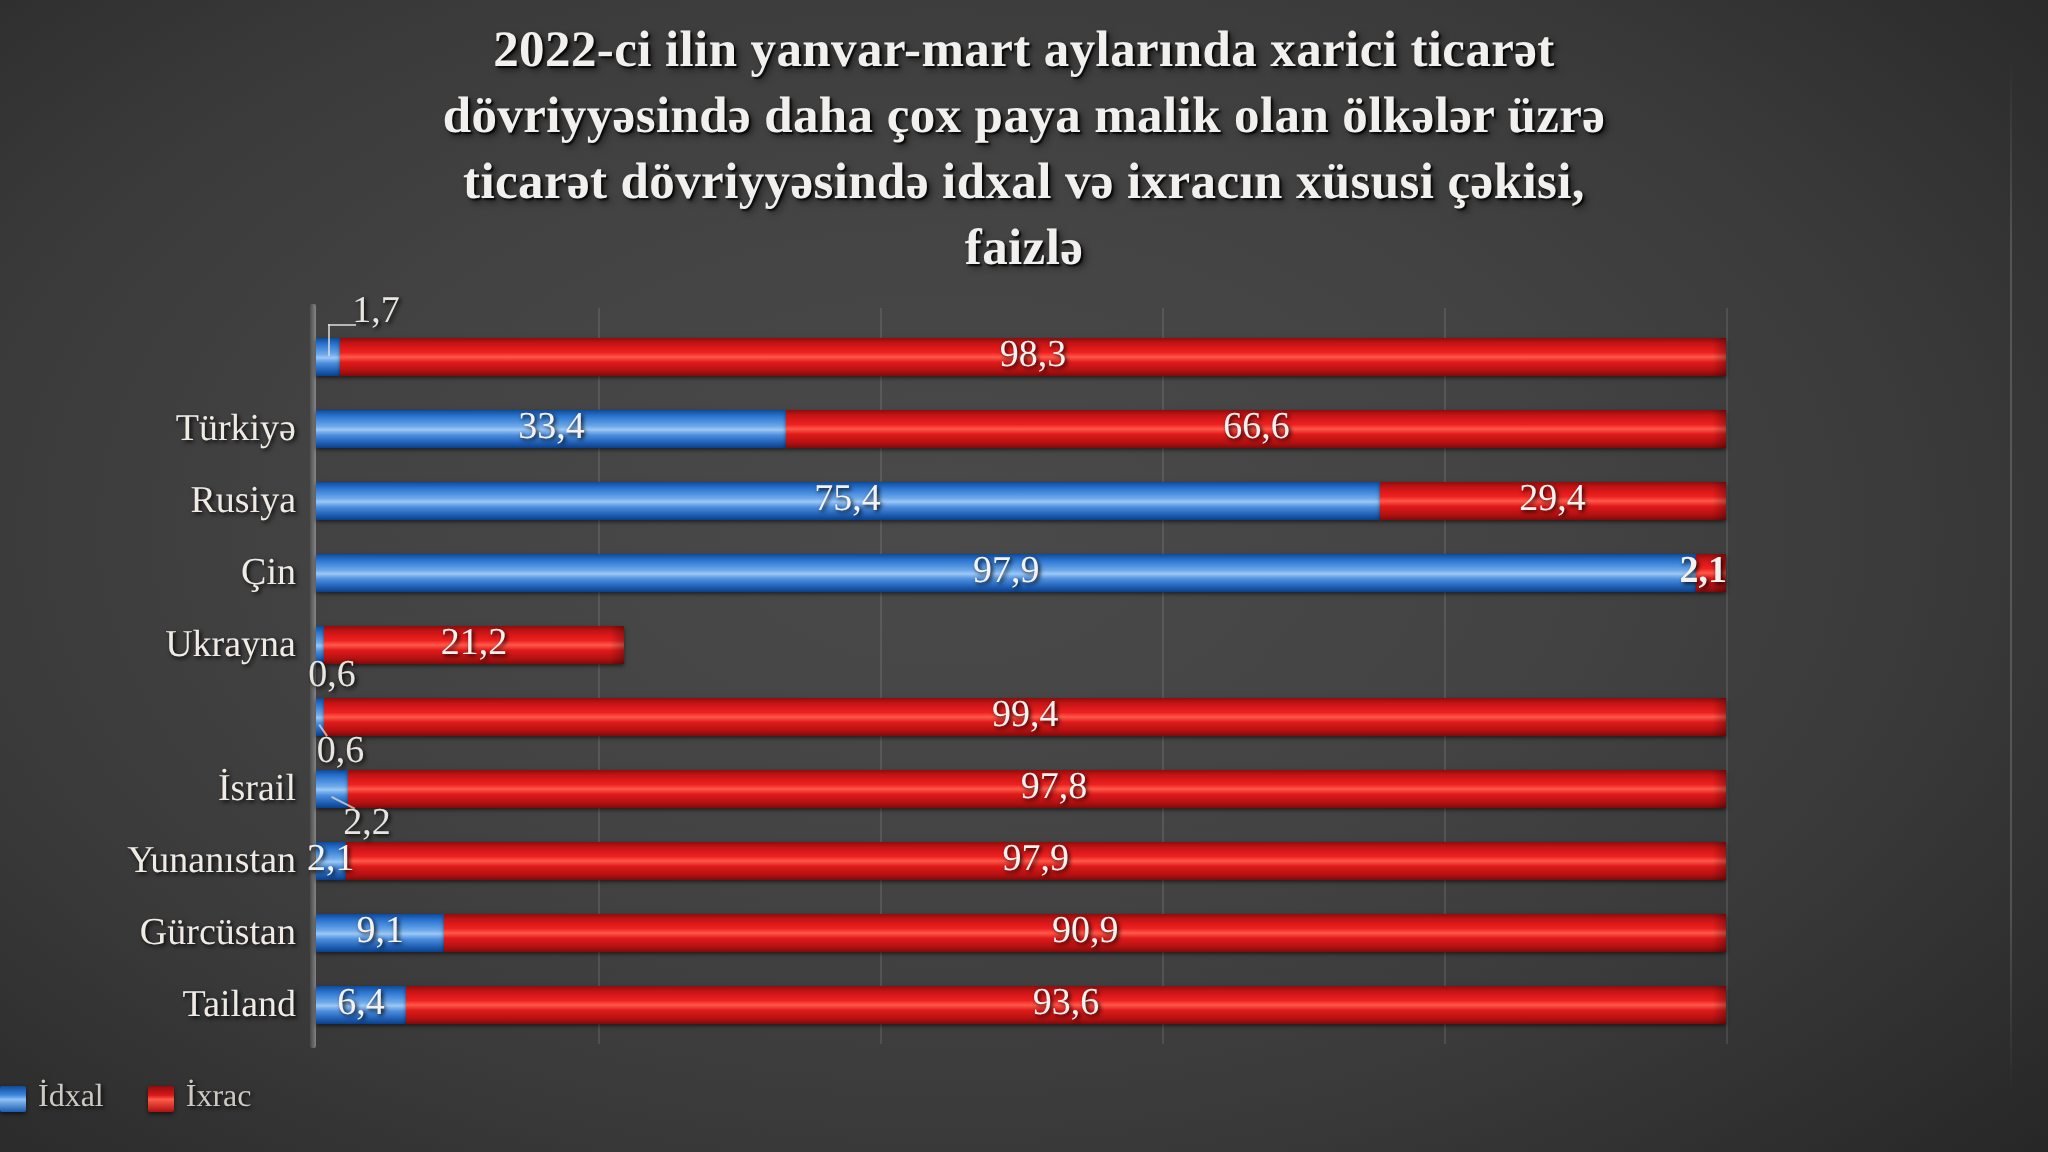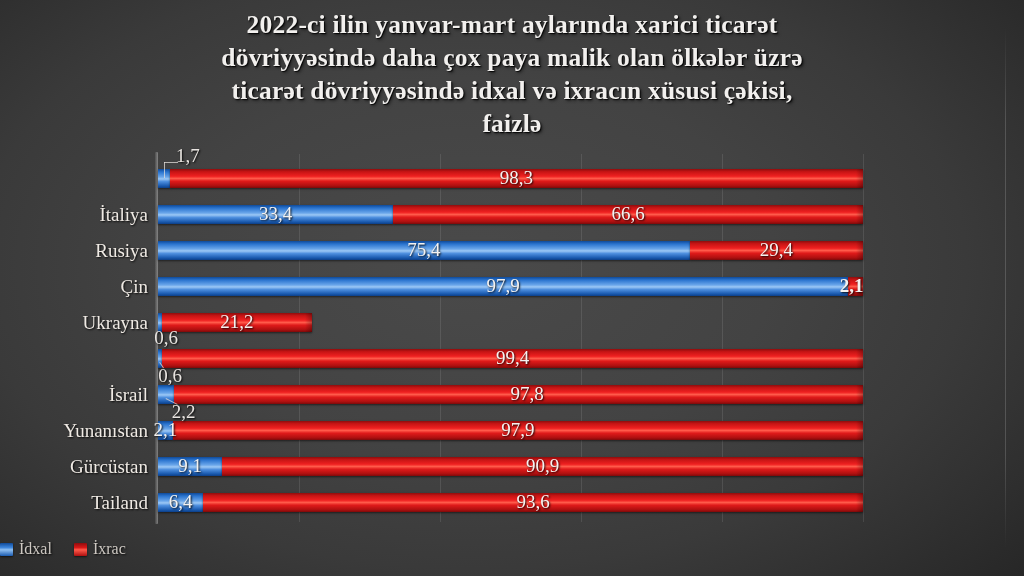--- a/index.html
+++ b/index.html
@@ -143,21 +143,21 @@
 <div id="bg-edge-line"></div>
 
 <div id="chart-root">
 
   <div id="chart-title">2022-ci ilin yanvar-mart aylarında xarici ticarət
 dövriyyəsində daha çox paya malik olan ölkələr üzrə
 ticarət dövriyyəsində idxal və ixracın xüsusi çəkisi,
 faizlə</div>
 
   <div id="cat-labels">
-      <div class="cat-label" style="top: 45px;">İtaliya</div>
+      <div class="cat-label" style="top: 45px;">Türkiyə</div>
       <div class="cat-label" style="top: 117px;">Çin</div>
       <div class="cat-label" style="top: 81px;">Rusiya</div>
       <div class="cat-label" style="top: 153px;">Ukrayna</div>
       <div class="cat-label" style="top: 225px;">İsrail</div>
       <div class="cat-label" style="top: 297px;">Gürcüstan</div>
       <div class="cat-label" style="top: 261px;">Yunanıstan</div>
       <div class="cat-label" style="top: 333px;">Tailand</div>
     </div>
 
   <div id="plot-area">

